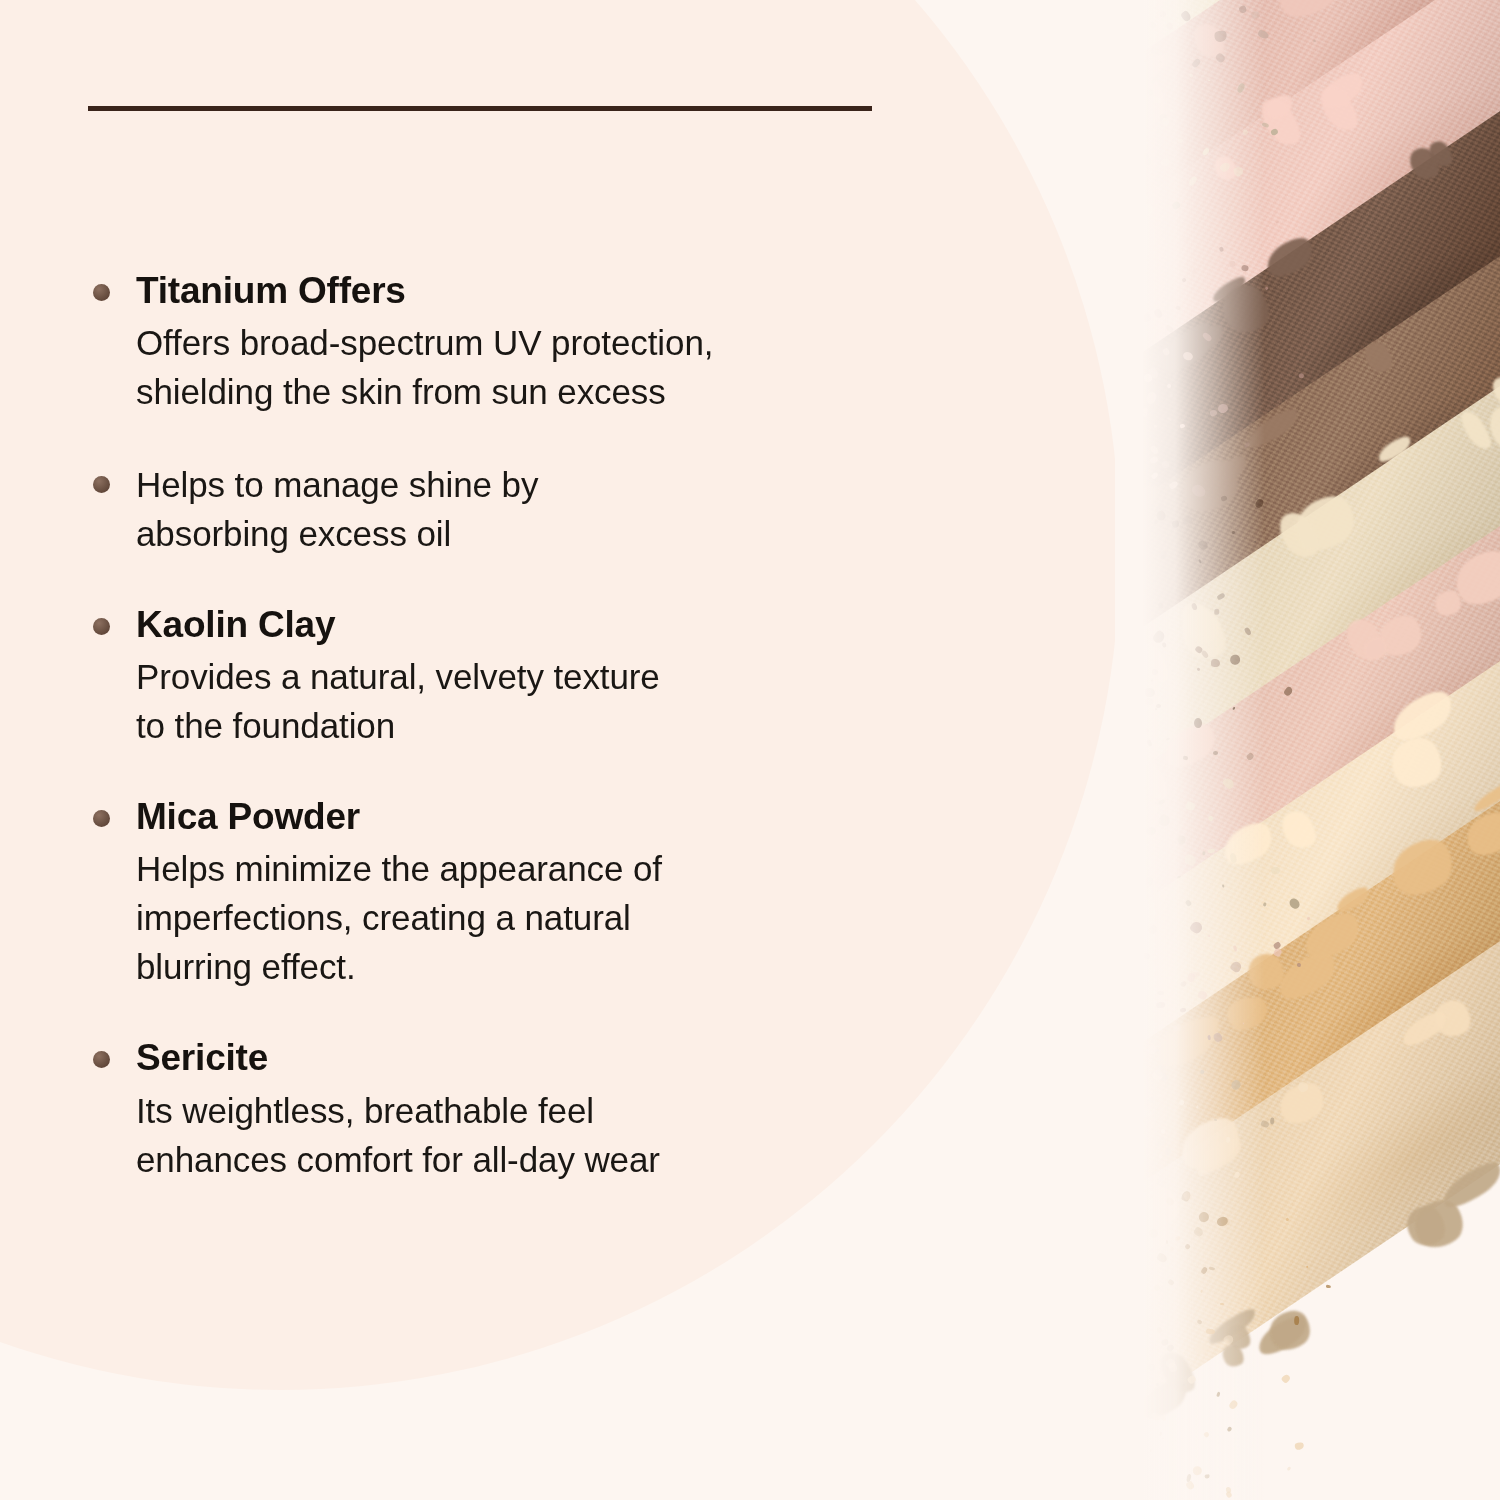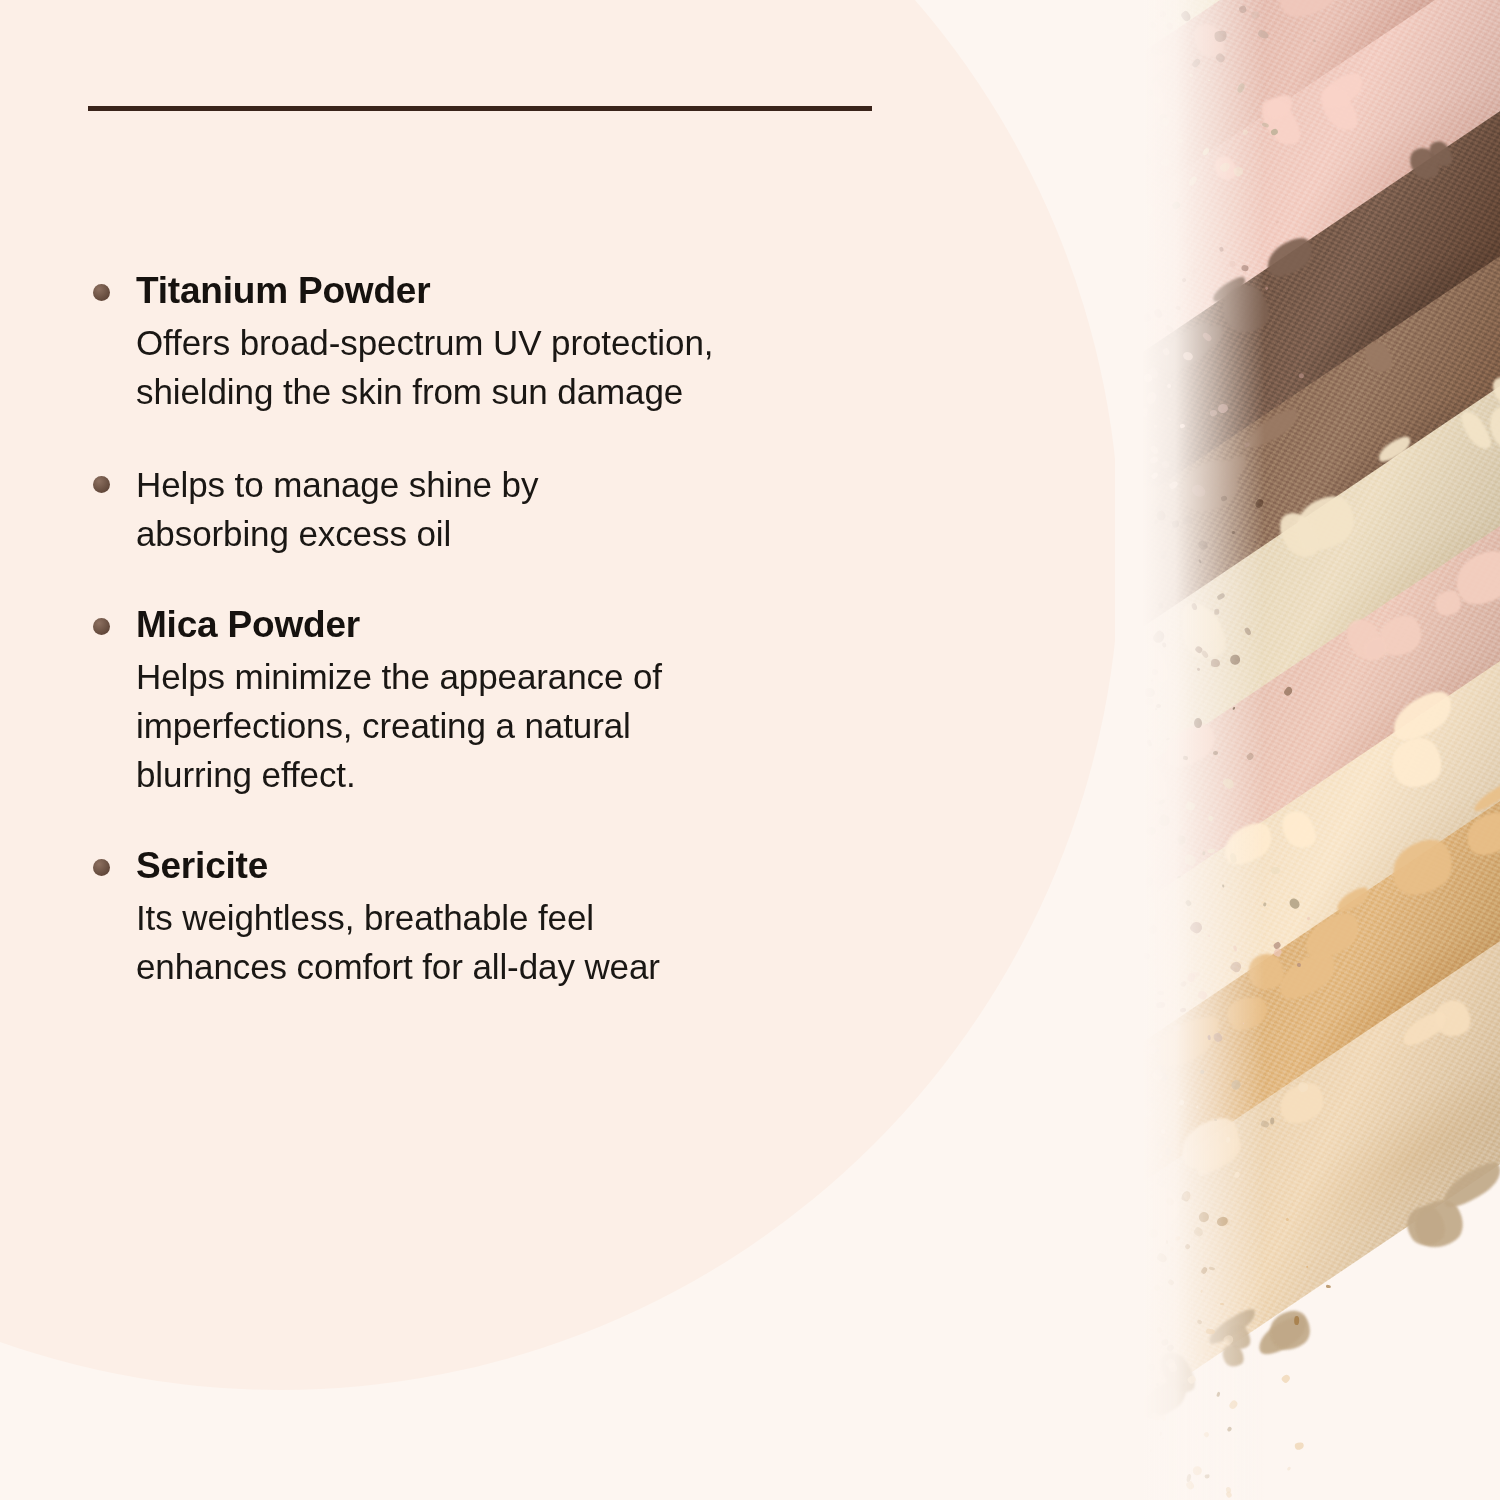--- a/index.html
+++ b/index.html
@@ -609,28 +609,34 @@
 
   <div id="content">
 
     <div id="title-wrap">
       <div id="title-underline"></div>
     </div>
 
     <ul id="ing-list">
         <li class="ing-item">
           <span class="ing-bullet"></span>
-          <span class="ing-name">Titanium Powder</span>
+          <span class="ing-name">Titanium Offers</span>
           <span class="ing-desc">Offers broad-spectrum UV protection,
-shielding the skin from sun damage</span>
+shielding the skin from sun excess</span>
         </li>
         <li class="ing-item">
           <span class="ing-bullet"></span>
           <span class="ing-desc">Helps to manage shine by
 absorbing excess oil</span>
+        </li>
+        <li class="ing-item">
+          <span class="ing-bullet"></span>
+          <span class="ing-name">Kaolin Clay</span>
+          <span class="ing-desc">Provides a natural, velvety texture
+to the foundation</span>
         </li>
         <li class="ing-item">
           <span class="ing-bullet"></span>
           <span class="ing-name">Mica Powder</span>
           <span class="ing-desc">Helps minimize the appearance of
 imperfections, creating a natural
 blurring effect.</span>
         </li>
         <li class="ing-item">
           <span class="ing-bullet"></span>

